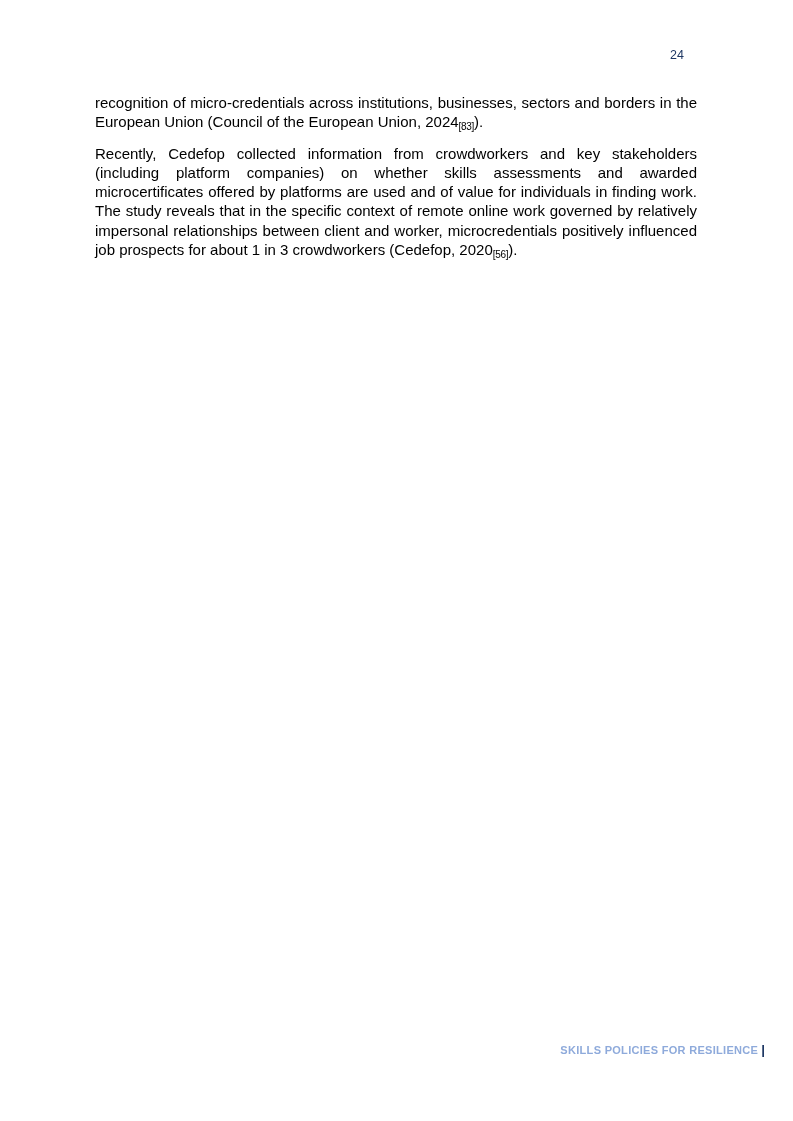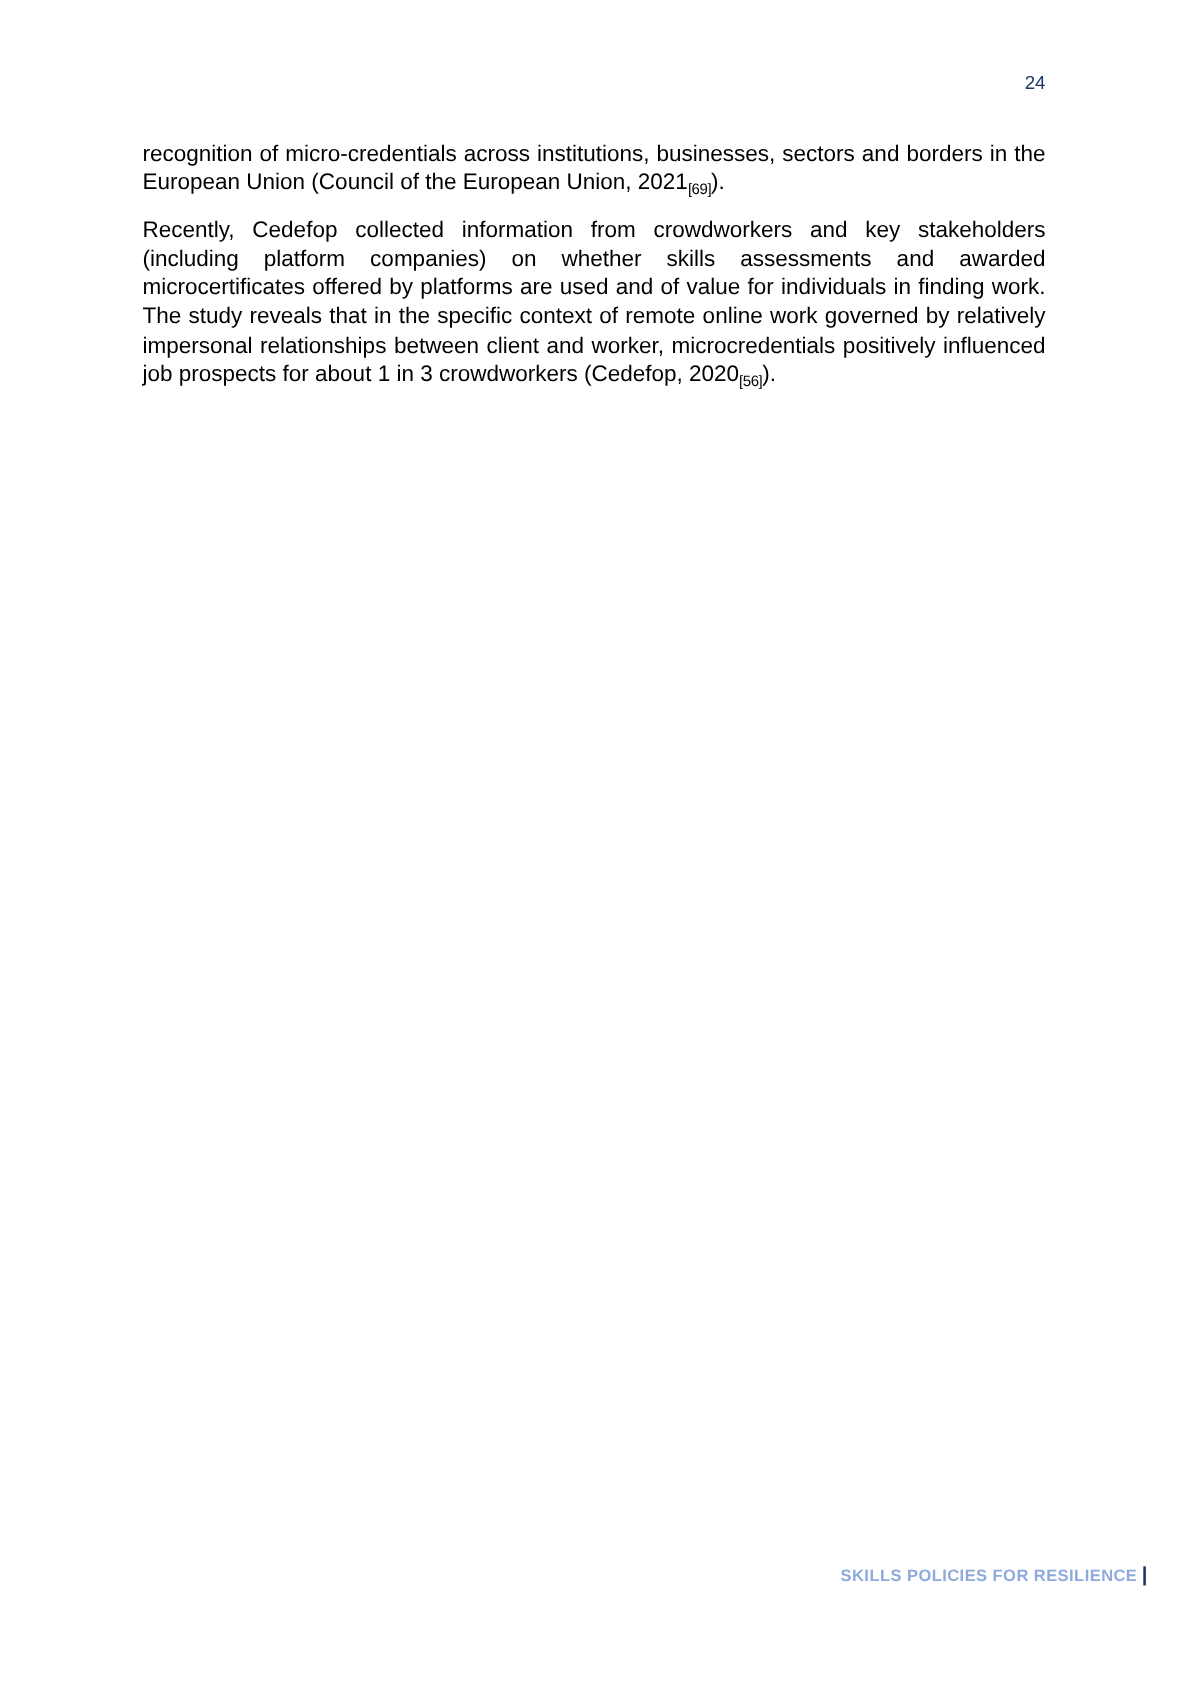--- a/index.html
+++ b/index.html
@@ -12,21 +12,21 @@
     overflow: hidden;
   }
   .page {
     position: absolute;
     inset: 0;
     background: #ffffff;
   }
   .page-number {
     position: absolute;
     top: 48px;
-    right: 96px;
+    right: 109px;
     font-size: 12.5px;
     font-weight: 400;
     color: #1F3864;
   }
   .content {
     position: absolute;
     top: 93px;
     left: 95px;
     width: 602px;
   }
@@ -62,21 +62,21 @@
 </style>
 </head>
 <body>
 
 <div class="page">
 
   <div class="page-number">24</div>
 
   <div class="content">
 
-    <p><span>recognition of micro-credentials across institutions, businesses, sectors and borders in the European Union (Council of the European Union, 2021</span><span class="citation">[69]</span><span>).</span></p>
+    <p><span>recognition of micro-credentials across institutions, businesses, sectors and borders in the European Union (Council of the European Union, 2024</span><span class="citation">[83]</span><span>).</span></p>
 
     <p><span>Recently, Cedefop collected information from crowdworkers and key stakeholders (including platform companies) on whether skills assessments and awarded microcertificates offered by platforms are used and of value for individuals in finding work. The study reveals that in the specific context of remote online work governed by relatively impersonal relationships between client and worker, microcredentials positively influenced job prospects for about 1 in 3 crowdworkers (Cedefop, 2020</span><span class="citation">[56]</span><span>).</span></p>
 
   </div>
 
   <div class="footer"><span>SKILLS POLICIES FOR RESILIENCE</span><span class="sep">|</span></div>
 
 </div>
 
 </body></html>

